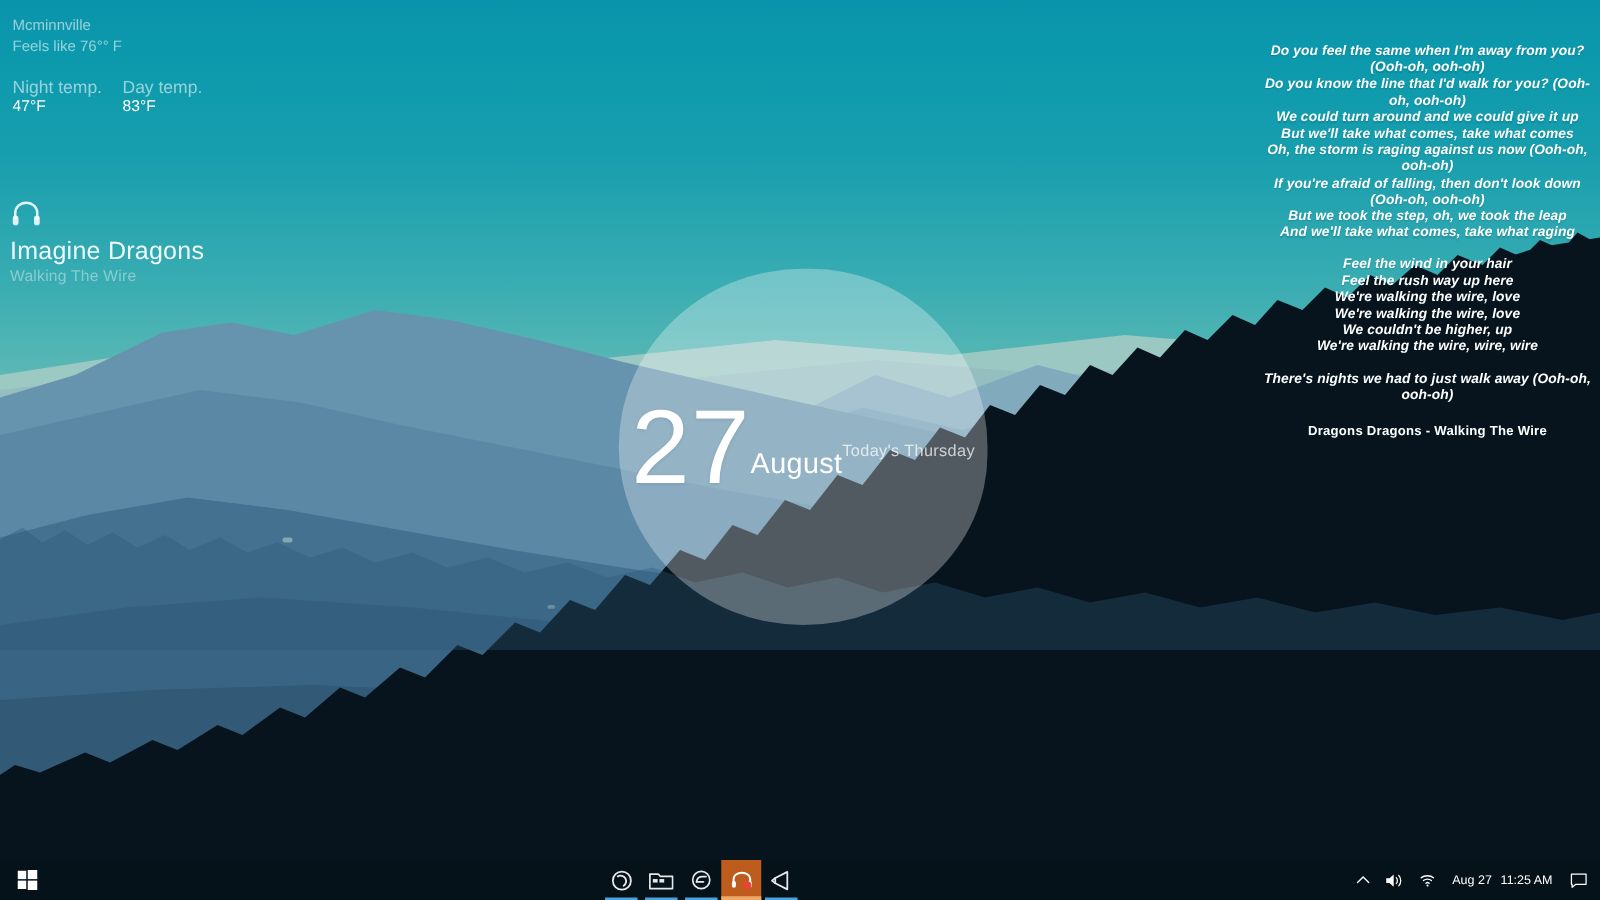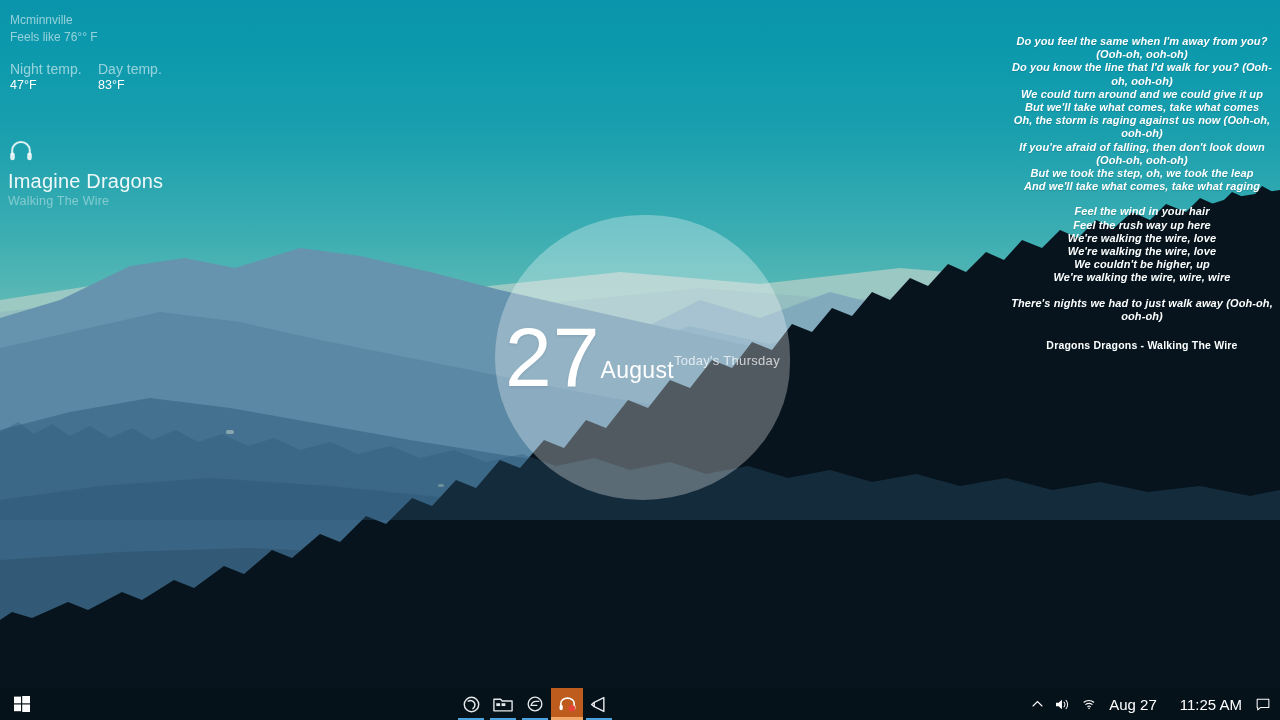--- a/index.html
+++ b/index.html
@@ -61,21 +61,21 @@
   .w-bright { color:#ffffff; }
   #w-city { font-size:12px; line-height:17px; }
   #w-cond { font-size:14px; line-height:19px; font-weight:400; }
   #w-feels { font-size:12px; line-height:16px; }
   #w-temps { margin-top:16px; display:flex; }
   .w-col { width:88px; }
   .w-col-label { font-size:14px; line-height:16px; }
   .w-col-value { font-size:12.5px; line-height:17px; }
 
   
-  #music { position:absolute; left:8px; top:138px; width:260px; }
+  #music { position:absolute; left:8px; top:158px; width:260px; }
   #headphone-icon { width:26px; height:26px; display:block; }
   #music-artist {
     margin-top:6px; font-size:20px; font-weight:400;
     color:rgba(255,255,255,0.92); letter-spacing:0.2px;
   }
   #music-track {
     margin-top:1px; font-size:12.5px;
     color:rgba(255,255,255,0.40); letter-spacing:0.2px;
   }
 
@@ -125,22 +125,22 @@
     display:flex; align-items:center; flex:none;
     padding-right:4px; gap:0px;
   }
   .tray-item {
     display:flex; align-items:center; justify-content:center;
     height:32px; padding:0 6px;
     color:#ffffff;
   }
   #tray-datetime {
     display:flex; flex-direction:row; align-items:center;
-    gap:23px; padding:0 8px 0 6px; height:32px;
-    font-size:15px; color:#ffffff; white-space:nowrap;
+    gap:7px; padding:0 8px 0 6px; height:32px;
+    font-size:10px; color:#ffffff; white-space:nowrap;
   }
   .tray-icon-svg { display:block; }
 </style>
 </head>
 <body>
 
 <div id="desktop">
 
   <div id="wallpaper">
     <div id="sky"></div>

